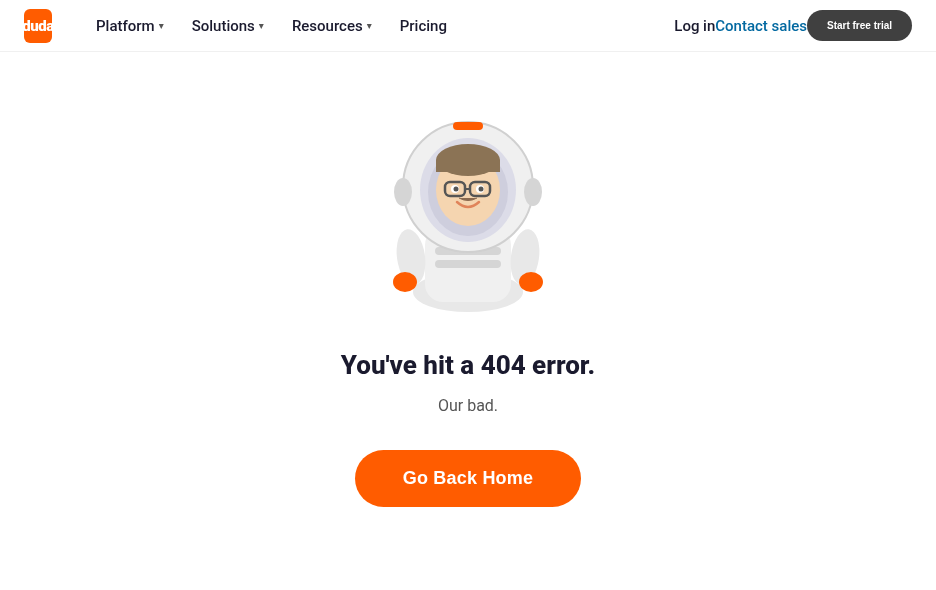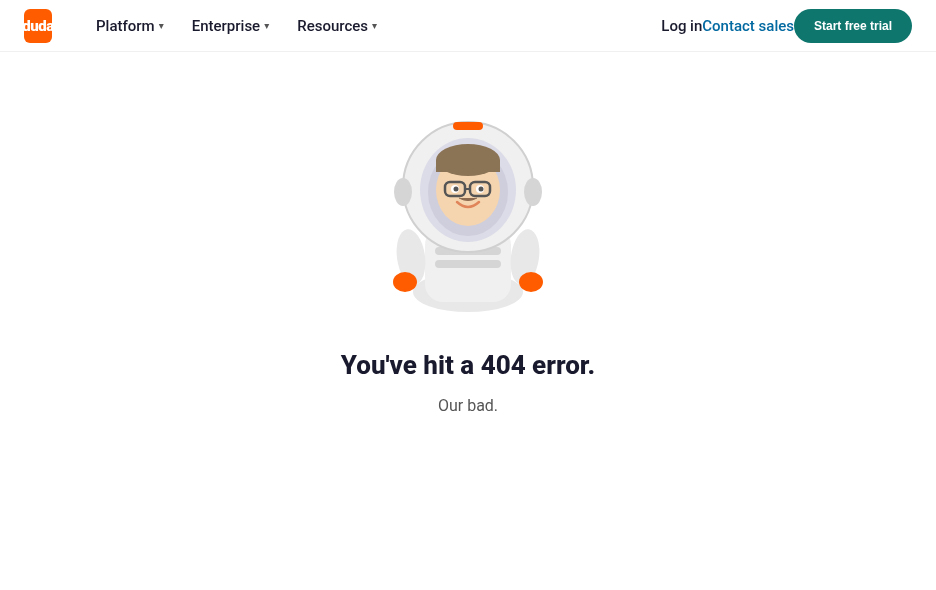--- a/index.html
+++ b/index.html
@@ -72,26 +72,26 @@
       font-weight: 500;
       cursor: pointer;
     }
     .nav-contact {
       font-size: 15px;
       color: #0369a1;
       font-weight: 500;
       cursor: pointer;
     }
     .nav-trial-btn {
-      background: #0f766e;
+      background: #404040;
       color: white;
       border: none;
       border-radius: 24px;
       padding: 10px 20px;
-      font-size: 12px;
+      font-size: 10px;
       font-weight: 600;
       cursor: pointer;
       white-space: nowrap;
     }
 
     
     .main-content {
       display: flex;
       flex-direction: column;
       align-items: center;
@@ -153,26 +153,29 @@
       <span class="logo-text-inner">duda</span>
     </div>
   </div>
 
   <div class="nav-items">
     <div class="nav-item">
       <span>Platform</span>
       <span class="chevron">▾</span>
     </div>
     <div class="nav-item">
-      <span>Enterprise</span>
+      <span>Solutions</span>
       <span class="chevron">▾</span>
     </div>
     <div class="nav-item">
       <span>Resources</span>
       <span class="chevron">▾</span>
+    </div>
+    <div class="nav-item">
+      <span>Pricing</span>
     </div>
   </div>
 
   <div class="nav-right">
     <span class="nav-login">Log in</span>
     <span class="nav-contact">Contact sales</span>
     <button class="nav-trial-btn">Start free trial</button>
   </div>
 </nav>
 
@@ -227,13 +230,14 @@
     </svg>
   </div>
 
 
   <h2 class="error-subheading">
     <span>You've hit a </span><span>404</span><span> error.</span>
   </h2>
 
   <p class="error-caption">Our bad.</p>
 
+  <button class="go-back-btn">Go Back Home</button>
 </div>
 
 </body></html>

